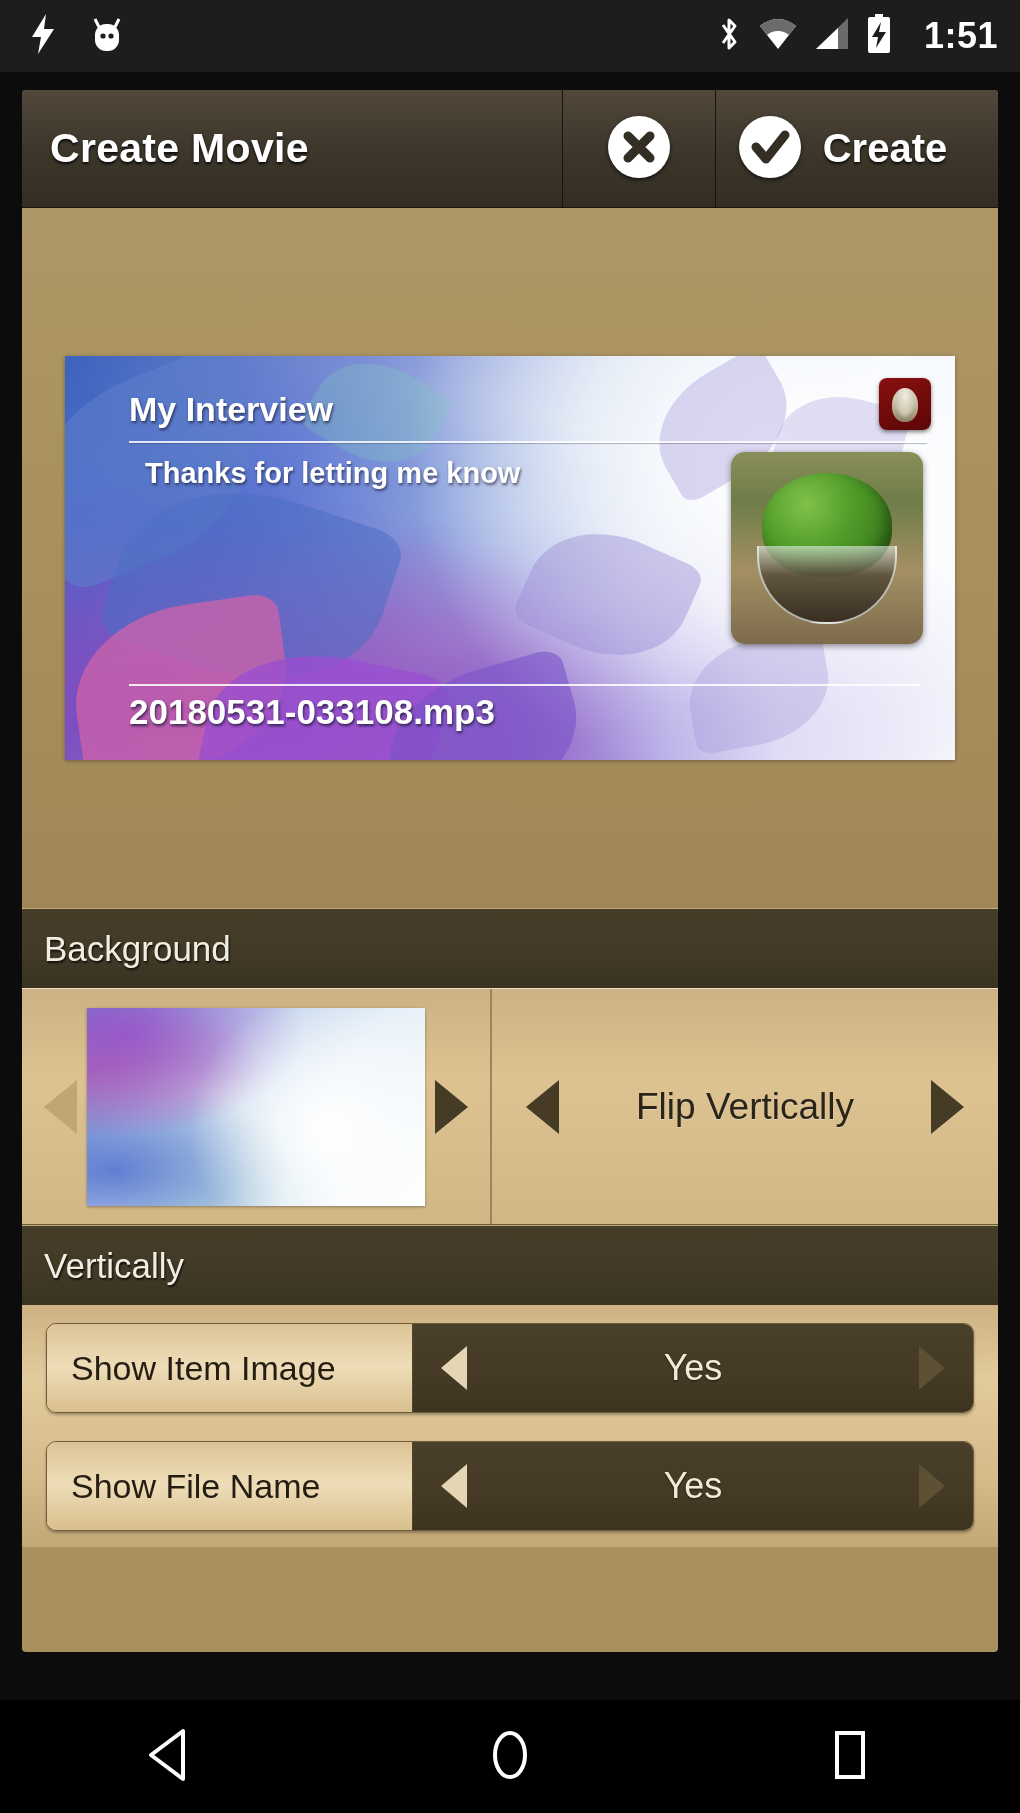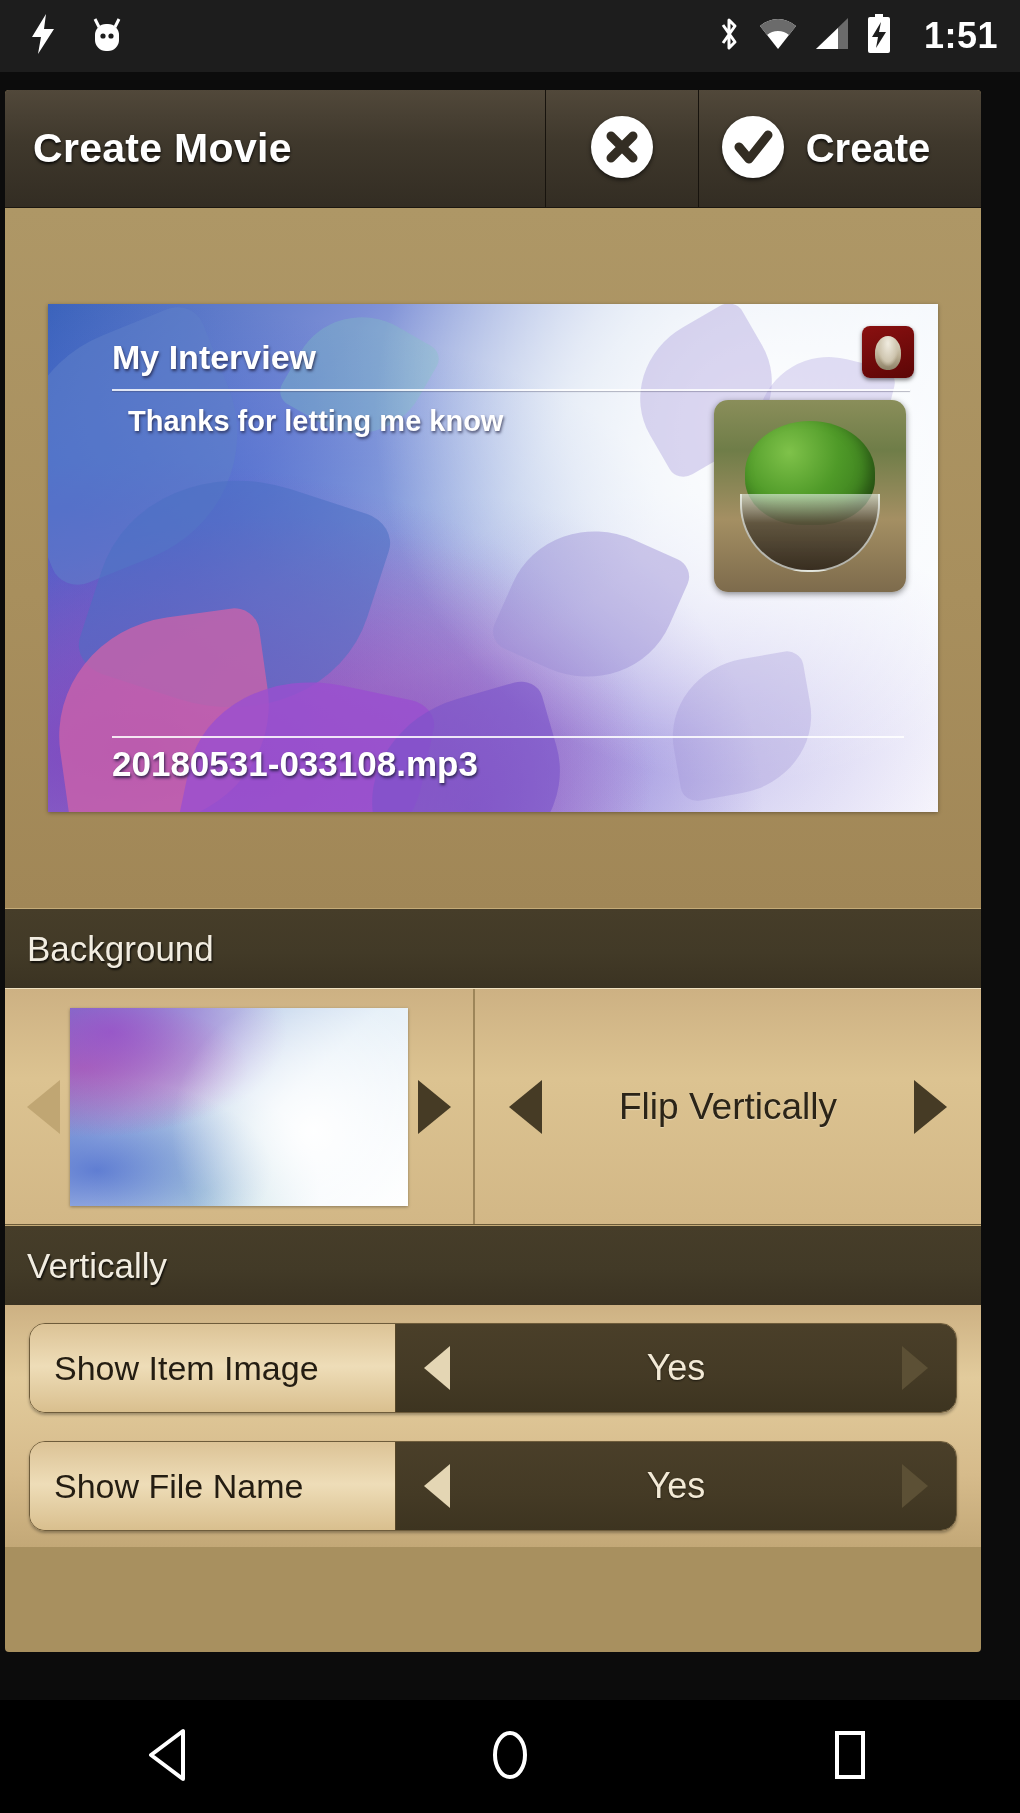--- a/index.html
+++ b/index.html
@@ -48,21 +48,21 @@
     font-weight: bold;
     letter-spacing: 0.5px;
     margin-left: 16px;
     font-family: "Liberation Sans", sans-serif;
   }
 
   
   .app {
     position: absolute;
     top: 90px;
-    left: 5px;
+    left: 22px;
     width: 976px;
     height: 1562px;
     background: #a8905f;
     border-radius: 4px;
     overflow: hidden;
   }
 
   
   .header {
     position: relative;
@@ -108,21 +108,21 @@
     position: relative;
     height: 700px;
     background: linear-gradient(to bottom, #ae9766 0%, #a88f5d 55%, #a18757 100%);
     display: flex;
     align-items: center;
     justify-content: center;
   }
   .preview-card {
     position: relative;
     width: 890px;
-    height: 508px;
+    height: 404px;
     overflow: hidden;
     box-shadow: 0 1px 4px rgba(0,0,0,0.35);
   }
   .preview-bg {
     position: absolute;
     inset: 0;
     background:
       radial-gradient(circle at 78% 22%, rgba(255,255,255,0.95) 0%, rgba(255,255,255,0.6) 22%, rgba(255,255,255,0) 46%),
       radial-gradient(ellipse at 10% 88%, rgba(122,61,190,0.85) 0%, rgba(122,61,190,0) 46%),
       radial-gradient(ellipse at 26% 96%, rgba(198,62,158,0.55) 0%, rgba(198,62,158,0) 40%),
@@ -299,21 +299,21 @@
     background: linear-gradient(to bottom, #cdb183 0%, #e2cb9c 30%, #d6bb8b 70%, #c3a877 100%);
     padding: 18px 24px 0 24px;
     box-sizing: border-box;
     height: 242px;
     overflow: hidden;
   }
   .comp-row {
     display: flex;
     height: 88px;
     margin-bottom: 28px;
-    border-radius: 16px;
+    border-radius: 10px;
     overflow: hidden;
     border: 1px solid #6e5c3b;
     box-shadow: 0 2px 3px rgba(0,0,0,0.3);
   }
   .comp-label {
     flex: 0 0 366px;
     display: flex;
     align-items: center;
     padding-left: 24px;
     box-sizing: border-box;

